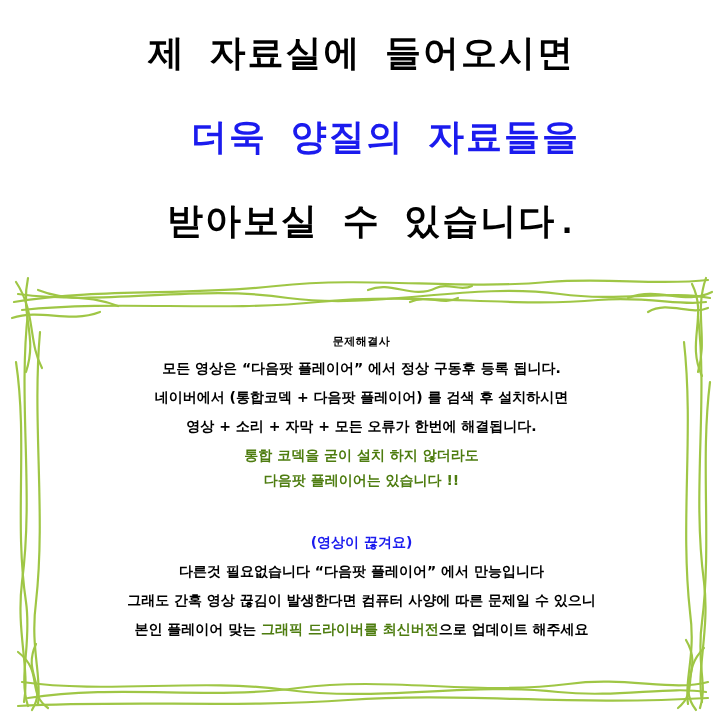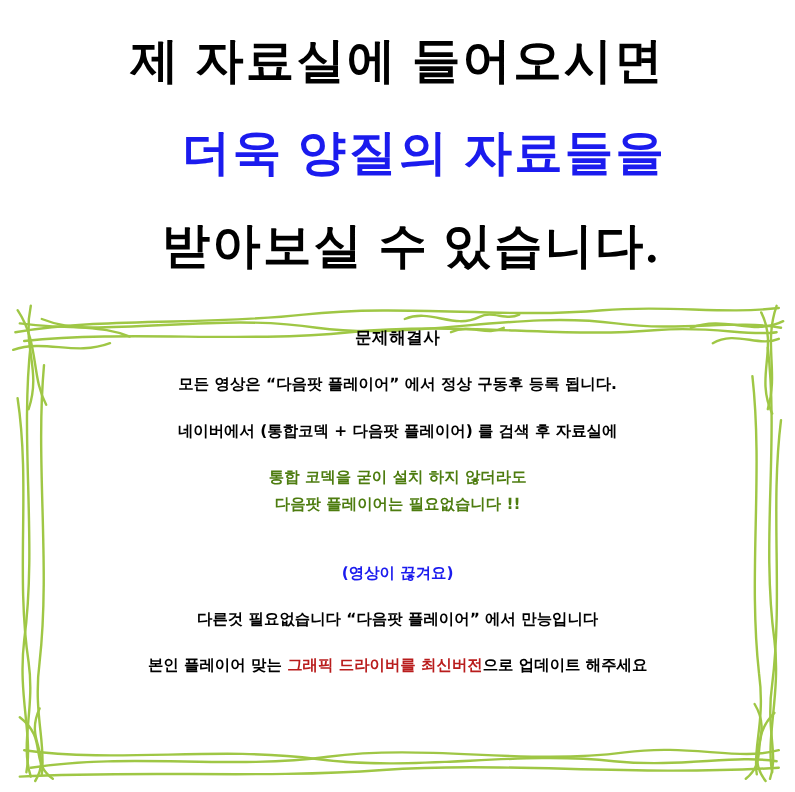--- a/index.html
+++ b/index.html
@@ -22,23 +22,23 @@
 
   
   .headline {
     position: absolute;
     top: 14px;
     left: 0;
     width: 723px;
     text-align: center;
   }
   .headline-line {
-    font-family: Liberation Serif, serif;
+    font-family: Liberation Mono, monospace;
     font-weight: 700;
-    font-size: 44px;
+    font-size: 36px;
     line-height: 84px;
     letter-spacing: 2px;
     white-space: nowrap;
   }
   .headline-line.l1 { color: #000000; }
   .headline-line.l2 { color: #1b1bee; padding-left: 48px; }
   .headline-line.l3 { color: #000000; margin-left: 24px; }
 
   
   .frame {
@@ -58,49 +58,49 @@
   .content {
     position: absolute;
     left: 8px;
     top: 272px;
     width: 707px;
     height: 440px;
     text-align: center;
     font-family: "DejaVu Sans", sans-serif;
   }
   .sec-title {
-    margin-top: 26px;
-    font-size: 15px;
+    margin-top: 62px;
+    font-size: 11px;
     font-weight: 700;
     color: #000000;
     letter-spacing: 0.5px;
   }
   .sub-q {
     margin-top: 18px;
     font-size: 14px;
     font-weight: 700;
     color: #1b1bee;
   }
   .body-line {
-    margin-top: 24px;
+    margin-top: 11px;
     font-size: 14px;
     font-weight: 700;
     color: #000000;
   }
   .body-line.red {
     color: #4d7c0f;
   }
   .body-line.tight {
     margin-top: 7px;
   }
   .gap-big {
     height: 26px;
   }
   .inline-red {
-    color: #b91c1c;
+    color: #4d7c0f;
   }
 </style>
 </head>
 <body>
 
 <div class="page">
 
   <div class="headline">
     <div class="headline-line l1">제 자료실에 들어오시면</div>
     <div class="headline-line l2">더욱 양질의 자료들을</div>
@@ -147,29 +147,31 @@
         <path d="M678,368 C696,398 668,412 688,438"></path>
       </g>
     </svg>
   </div>
 
   <div class="content">
     <div class="sec-title">문제해결사</div>
 
 
     <div class="body-line">모든 영상은 “다음팟 플레이어” 에서 정상 구동후 등록 됩니다.</div>
-    <div class="body-line">네이버에서 (통합코덱 + 다음팟 플레이어) 를 검색 후 자료실에</div>
+    <div class="body-line">네이버에서 (통합코덱 + 다음팟 플레이어) 를 검색 후 설치하시면</div>
+    <div class="body-line">영상 + 소리 + 자막 + 모든 오류가 한번에 해결됩니다.</div>
 
     <div class="body-line red">통합 코덱을 굳이 설치 하지 않더라도</div>
-    <div class="body-line red tight">다음팟 플레이어는 필요없습니다 !!</div>
+    <div class="body-line red tight">다음팟 플레이어는 있습니다 !!</div>
 
     <div class="gap-big"></div>
 
     <div class="sub-q">(영상이 끊겨요)</div>
 
     <div class="body-line">다른것 필요없습니다  “다음팟 플레이어” 에서 만능입니다</div>
+    <div class="body-line">그래도 간혹 영상 끊김이 발생한다면 컴퓨터 사양에 따른 문제일 수 있으니</div>
 
     <div class="body-line">
       <span>본인 플레이어 맞는 </span><span class="inline-red">그래픽 드라이버를 최신버전</span><span>으로 업데이트 해주세요</span>
     </div>
   </div>
 
 </div>
 
 </body></html>

